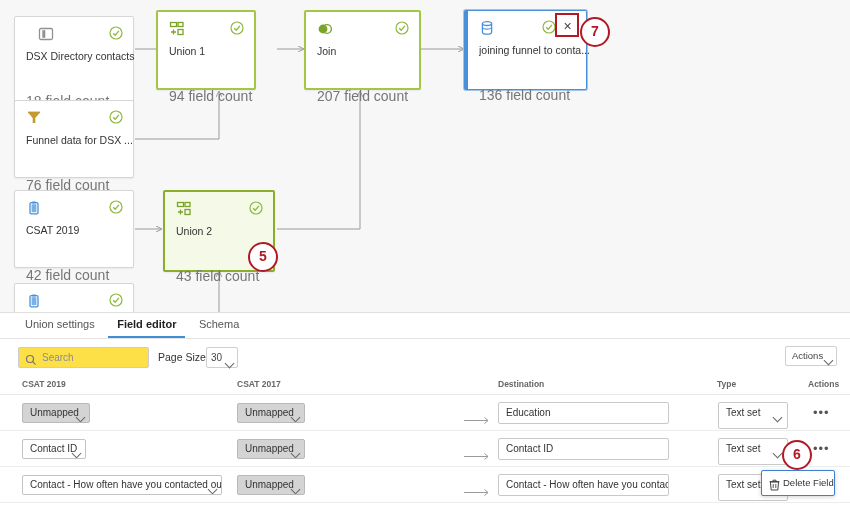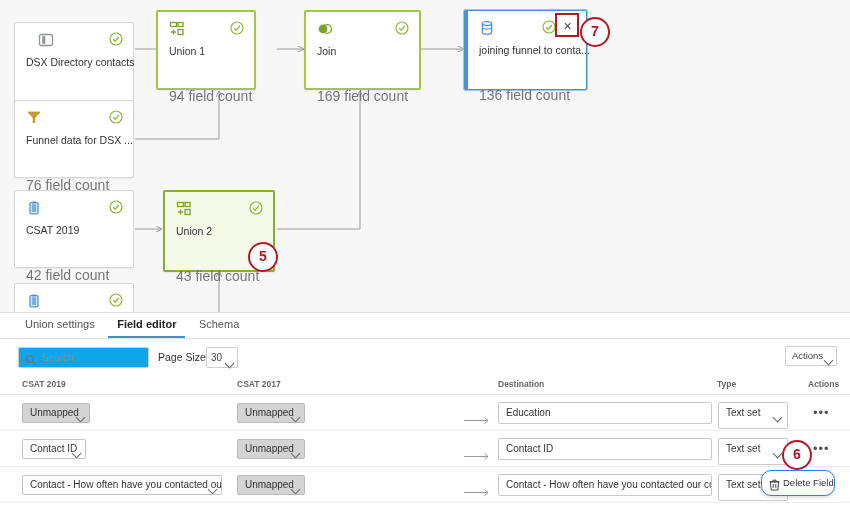--- a/index.html
+++ b/index.html
@@ -104,21 +104,21 @@
   .tab.active {
     color: #222; font-weight: bold;
     border-bottom: 2px solid #3f8fd2;
   }
 
   .toolbar { position: relative; height: 36px; }
   .searchbox {
     position: absolute; left: 18px; top: 8px;
     width: 131px; height: 21px;
     border: 1px solid #cccccc; border-radius: 2px;
-    background: #0ea5e9;
+    background: #fde047;
   }
   .searchbox .sicon { position: absolute; left: 6px; top: 4px; width: 12px; height: 12px; }
   .searchbox input {
     position: absolute; left: 23px; top: 0;
     width: 105px; height: 19px;
     border: 0; outline: 0; background: transparent;
     font-family: "Liberation Sans", sans-serif;
     font-size: 10px; color: #444;
   }
   .searchbox input::placeholder { color: #8d8d8d; }
@@ -173,21 +173,21 @@
     line-height: 18px;
     padding: 0 18px 16px 7px;
     white-space: nowrap; overflow: hidden;
     cursor: pointer;
   }
   .chip.white { background: #ffffff; border-color: #c3c3c3; }
   .chip .cv { position: absolute; right: 5px; top: 7px; }
 
   .destbox {
     position: absolute; top: 7px; left: 498px;
-    width: 214px; height: 22px;
+    width: 171px; height: 22px;
     border: 1px solid #c9c9c9; border-radius: 2px;
     background: #fff;
     font-size: 10px; color: #333;
     line-height: 20px; padding-left: 7px;
     white-space: nowrap; overflow: hidden;
     cursor: text;
   }
   .typebox {
     position: absolute; top: 7px; left: 718px;
     width: 70px; height: 27px;
@@ -203,21 +203,21 @@
     font-size: 13px; color: #555; letter-spacing: 1px;
     cursor: pointer; line-height: 10px;
   }
   .arrowcell { position: absolute; left: 464px; top: 16px; width: 28px; height: 9px; }
 
   .deletepop {
     position: absolute; left: 761px; top: 470px;
     width: 74px; height: 26px;
     background: #ffffff;
     border: 1.5px solid #3f7fd0;
-    border-radius: 10px;
+    border-radius: 2px;
     box-shadow: 0 1px 4px rgba(0,0,0,0.18);
     z-index: 35;
   }
   .deletepop .trash { position: absolute; left: 7px; top: 6px; width: 11px; height: 12px; }
   .deletepop .dtext {
     position: absolute; left: 21px; top: 6px;
     font-size: 9.5px; color: #333;
   }
 </style>
 </head>
@@ -242,21 +242,21 @@
 
       <path d="M421,49 L463,49" stroke="#9a9a9a" stroke-width="1" fill="none" marker-end="url(#ah)"></path>
 
       <path d="M135,229 L161,229" stroke="#9a9a9a" stroke-width="1" fill="none" marker-end="url(#ah)"></path>
 
       <path d="M277,229 L360,229 L360,92" stroke="#9a9a9a" stroke-width="1" fill="none" marker-end="url(#ah)"></path>
 
       <path d="M219,312 L219,272" stroke="#9a9a9a" stroke-width="1" fill="none" marker-end="url(#ah)"></path>
     </svg>
 
-    <div class="node" style="left:14px;top:22px;width:120px;height:100px;padding-left:12px;">
+    <div class="node" style="left:14px;top:16px;width:120px;height:100px;padding-left:12px;">
       <div class="nhead">
         <span class="nicon">
           <svg viewBox="0 0 16 16" width="16" height="16">
               <rect x="1.5" y="2.5" width="13" height="11" rx="1.5" fill="none" stroke="#8e9296" stroke-width="1.3"></rect>
               <rect x="4.3" y="4.2" width="3" height="7.6" fill="#8e9296"></rect>
             </svg>
         </span>
         <span class="ncheck">
           <svg viewBox="0 0 14 14" width="14" height="14">
               <circle cx="7" cy="7" r="6" fill="none" stroke="#8fb93e" stroke-width="1.2"></circle>
@@ -298,21 +298,21 @@
             </svg>
         </span>
         <span class="ncheck">
           <svg viewBox="0 0 14 14" width="14" height="14">
               <circle cx="7" cy="7" r="6" fill="none" stroke="#8fb93e" stroke-width="1.2"></circle>
               <path d="M4.2 7.2 L6.2 9.2 L9.9 4.9" fill="none" stroke="#8fb93e" stroke-width="1.3"></path>
             </svg>
         </span>
       </div>
       <div class="ntitle">Join</div>
-      <div class="nsub">169 field count</div>
+      <div class="nsub">207 field count</div>
     </div>
 
     <div class="node blue" style="left:464px;top:10px;width:123px;height:80px;">
       <div class="nhead">
         <span class="nicon">
           <svg viewBox="0 0 16 16" width="16" height="16">
               <ellipse cx="8" cy="3.6" rx="4.6" ry="1.9" fill="none" stroke="#4a90d9" stroke-width="1.3"></ellipse>
               <path d="M3.4 3.6 L3.4 12.2 C3.4 13.3 5.5 14.1 8 14.1 C10.5 14.1 12.6 13.3 12.6 12.2 L12.6 3.6" fill="none" stroke="#4a90d9" stroke-width="1.3"></path>
               <path d="M3.4 7.2 C3.4 8.3 5.5 9.1 8 9.1 C10.5 9.1 12.6 8.3 12.6 7.2" fill="none" stroke="#4a90d9" stroke-width="1.1"></path>
             </svg>

